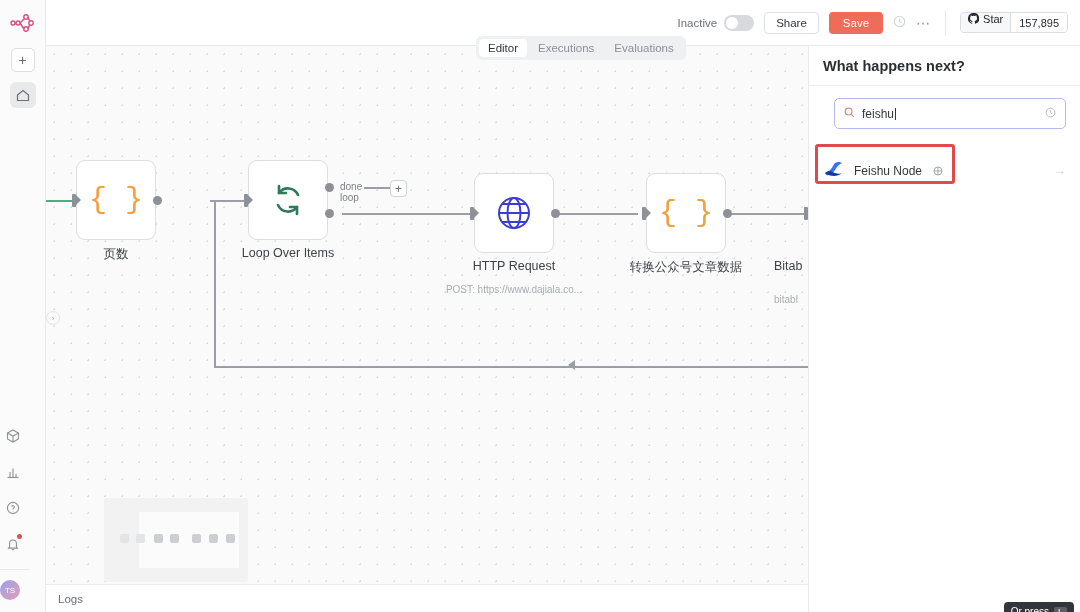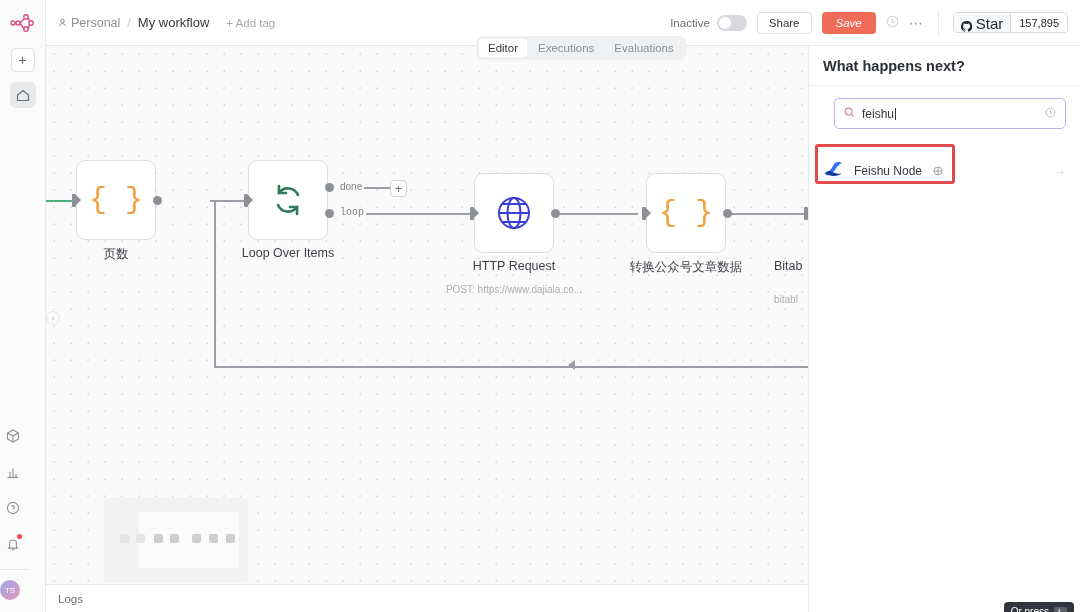--- a/index.html
+++ b/index.html
@@ -71,32 +71,32 @@
   .toggle:after {
     content:''; position: absolute; left: 2px; top: 2px;
     width: 12px; height: 12px; border-radius: 50%; background: #fff;
   }
   .btn-share {
     font-size: 11.5px; padding: 4px 11px; border: 1px solid #dcdfe3;
     border-radius: 4px; background: #fff; color: #33373c;
   }
   .btn-save {
     font-size: 11.5px; padding: 5px 14px; border: none; border-radius: 4px;
-    background: #ef6d58; color: #fff; font-style: italic;
+    background: #ef6d58; color: #fff;
   }
   .icon-faint { color: #d2d5d9; font-size: 13px; }
   .icon-dots { color: #8d9096; font-size: 14px; letter-spacing: 1px; }
   .top-div { width: 1px; height: 26px; background: #e8e9eb; margin: 0 4px; }
   .star-box {
     display: flex; align-items: stretch; border: 1px solid #d9dce0;
     border-radius: 4px; overflow: hidden; height: 21px;
   }
   .star-left {
-    display: flex; align-items: flex-end; gap: 4px; padding: 0 7px;
-    background: #f6f8fa; font-size: 15px; color: #24292f;
+    display: flex; align-items: flex-start; gap: 4px; padding: 0 7px;
+    background: #f6f8fa; font-size: 11px; color: #24292f;
     border-right: 1px solid #d9dce0;
   }
   .star-count { padding: 0 8px; display: flex; align-items: center; font-size: 11px; color: #24292f; background:#fff; }
 
   
   .tabs {
     position: absolute; left: 476px; top: 36px; z-index: 30;
     display: flex; background: #eef0f2; border-radius: 6px; padding: 3px;
     gap: 2px;
   }
@@ -267,32 +267,20 @@
             <path d="M5.9 12.2a1.3 1.3 0 002.2 0"></path>
         </svg>
         <span class="dot-badge"></span>
       </div>
       <div class="rail-sep"></div>
       <div class="avatar">TS</div>
     </div>
   </div>
 
   <div class="topbar">
-    <div class="crumb">
-      <span class="crumb-personal">
-        <svg width="9" height="9" viewBox="0 0 9 9" fill="none" stroke="#8d9096" stroke-width="1">
-          <circle cx="4.5" cy="3" r="1.7"></circle>
-            <path d="M1.4 8.2c0-1.7 1.4-2.6 3.1-2.6s3.1.9 3.1 2.6"></path>
-        </svg>
-        <span>Personal</span>
-      </span>
-      <span class="crumb-sep">/</span>
-      <span class="crumb-title">My workflow</span>
-      <span class="add-tag">+ Add tag</span>
-    </div>
 
     <div class="top-right">
       <div class="inactive-wrap">
         <span class="inactive-label">Inactive</span>
         <span class="toggle"></span>
       </div>
       <button class="btn-share">Share</button>
       <button class="btn-save">Save</button>
       <span class="icon-faint">
         <svg width="13" height="13" viewBox="0 0 13 13" fill="none" stroke="#d2d5d9" stroke-width="1.1">
@@ -347,21 +335,21 @@
         <path d="M28 13a11 11 0 00-19-2"></path>
           <path d="M8 23a11 11 0 0019 2"></path>
         <path d="M9 4v7h7"></path>
           <path d="M27 32v-7h-7"></path>
       </svg>
     </div>
     <div class="endpoint-in" style="left:198px; top:148px;"></div>
     <div class="endpoint-out" style="left:279px; top:137px;"></div>
     <div class="endpoint-out" style="left:279px; top:163px;"></div>
     <div class="edge-label" style="left:292px; top:135px;">done</div>
-    <div class="edge-label" style="left:292px; top:161px;font-family:Liberation Mono, monospace;">loop</div>
+    <div class="edge-label" style="left:292px; top:146px;">loop</div>
     <div class="plus-node" style="left:344px; top:134px;">+</div>
     <div class="node-label" style="left:172px; top:200px; width:140px;">Loop Over Items</div>
 
     <div class="node" style="left:428px; top:127px;">
       <svg width="40" height="40" viewBox="0 0 40 40" fill="none" stroke="#3b3bd6" stroke-width="2">
         <circle cx="20" cy="20" r="15"></circle>
           <ellipse cx="20" cy="20" rx="6.5" ry="15"></ellipse>
         <path d="M5.5 20h29M8 11h24M8 29h24"></path>
       </svg>
     </div>

